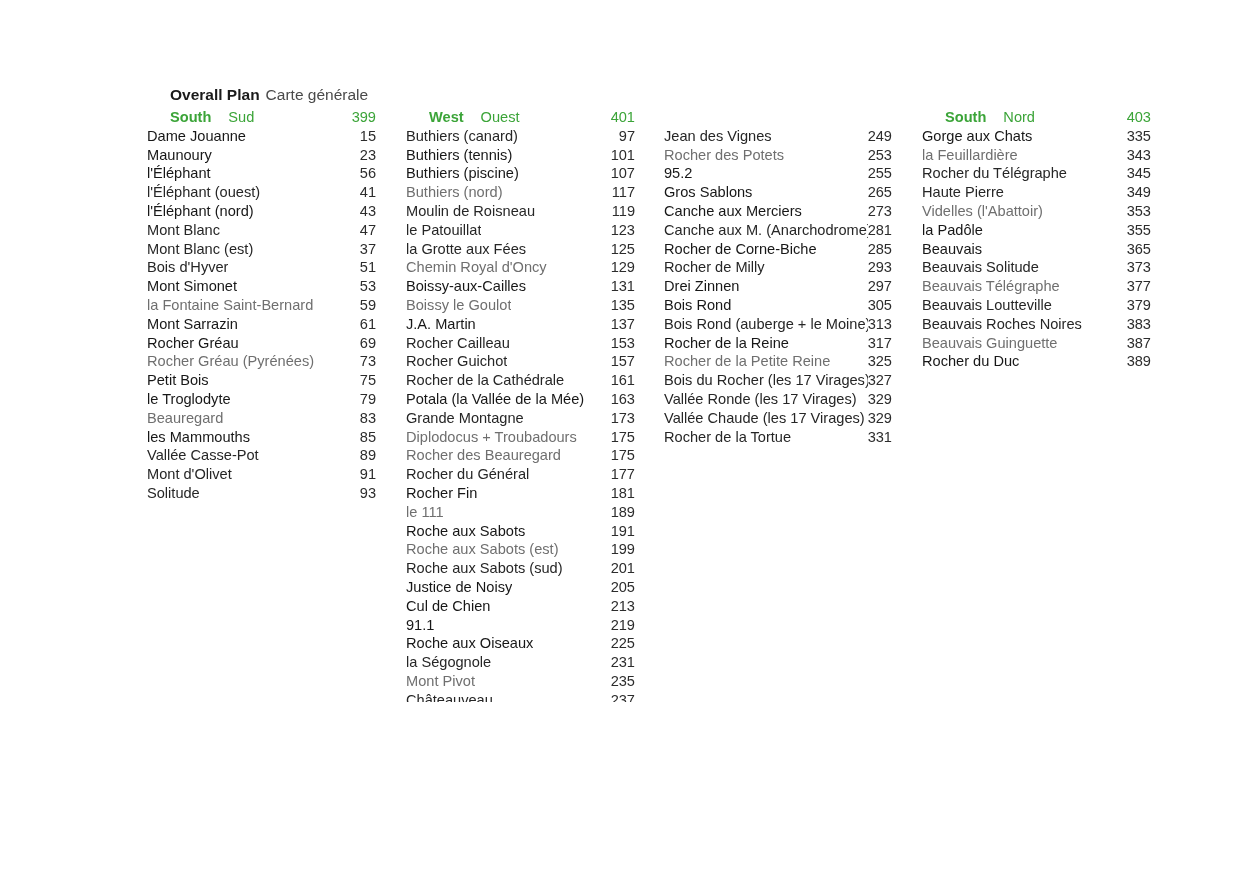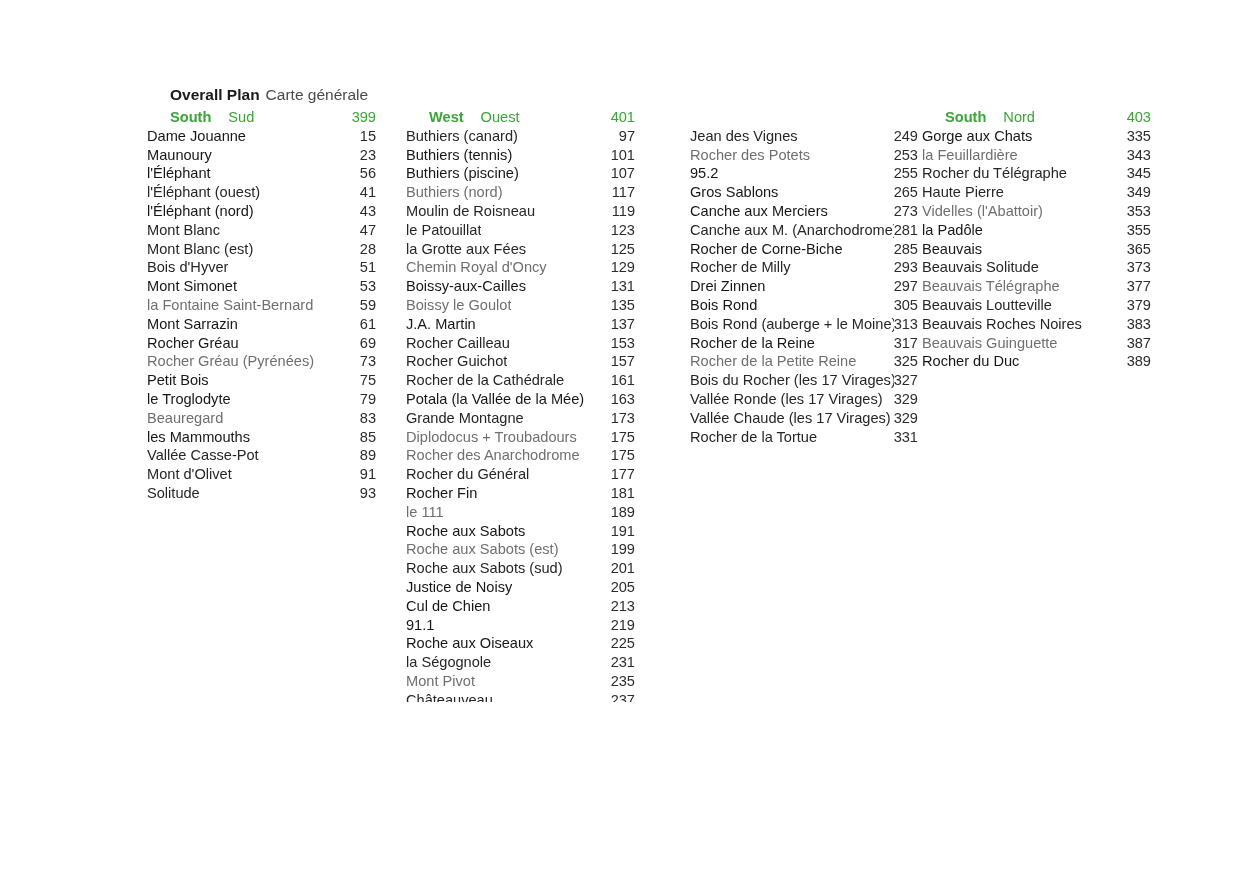--- a/index.html
+++ b/index.html
@@ -15,21 +15,21 @@
   .page-title {
     position: absolute; left: 170px; top: 86px;
     font-size: 15.5px; line-height: 18px; white-space: nowrap;
   }
   .page-title .t-en { font-weight: bold; color: #1a1a1a; margin-right: 6px; }
   .page-title .t-fr { font-weight: normal; color: #4a4a4a; }
 
   .col { position: absolute; top: 108px; }
   .col-0 { left: 147px; width: 229px; }
   .col-1 { left: 406px; width: 229px; }
-  .col-2 { left: 664px; width: 228px; margin-left: 26px; }
+  .col-2 { left: 664px; width: 228px; }
   .col-3 { left: 922px; width: 229px; }
 
   .row {
     display: flex; height: 18.8px; line-height: 18.8px;
     font-size: 14.6px; white-space: nowrap;
   }
   .row .nm { overflow: hidden; }
   .row .pg { margin-left: auto; color: #2c2c2c; font-weight: normal; }
 
   .row.spacer { visibility: hidden; }
@@ -84,21 +84,21 @@
       <div class="row w-b">
         <span class="nm">l'Éléphant (nord)</span>
         <span class="pg">43</span>
       </div>
       <div class="row w-r">
         <span class="nm">Mont Blanc</span>
         <span class="pg">47</span>
       </div>
       <div class="row w-r">
         <span class="nm">Mont Blanc (est)</span>
-        <span class="pg">28</span>
+        <span class="pg">37</span>
       </div>
       <div class="row w-r">
         <span class="nm">Bois d'Hyver</span>
         <span class="pg">51</span>
       </div>
       <div class="row w-b">
         <span class="nm">Mont Simonet</span>
         <span class="pg">53</span>
       </div>
       <div class="row w-l">
@@ -214,21 +214,21 @@
       </div>
       <div class="row w-r">
         <span class="nm">Grande Montagne</span>
         <span class="pg">173</span>
       </div>
       <div class="row w-l">
         <span class="nm">Diplodocus + Troubadours</span>
         <span class="pg">175</span>
       </div>
       <div class="row w-l">
-        <span class="nm">Rocher des Anarchodrome</span>
+        <span class="nm">Rocher des Beauregard</span>
         <span class="pg">175</span>
       </div>
       <div class="row w-r">
         <span class="nm">Rocher du Général</span>
         <span class="pg">177</span>
       </div>
       <div class="row w-b">
         <span class="nm">Rocher Fin</span>
         <span class="pg">181</span>
       </div>

